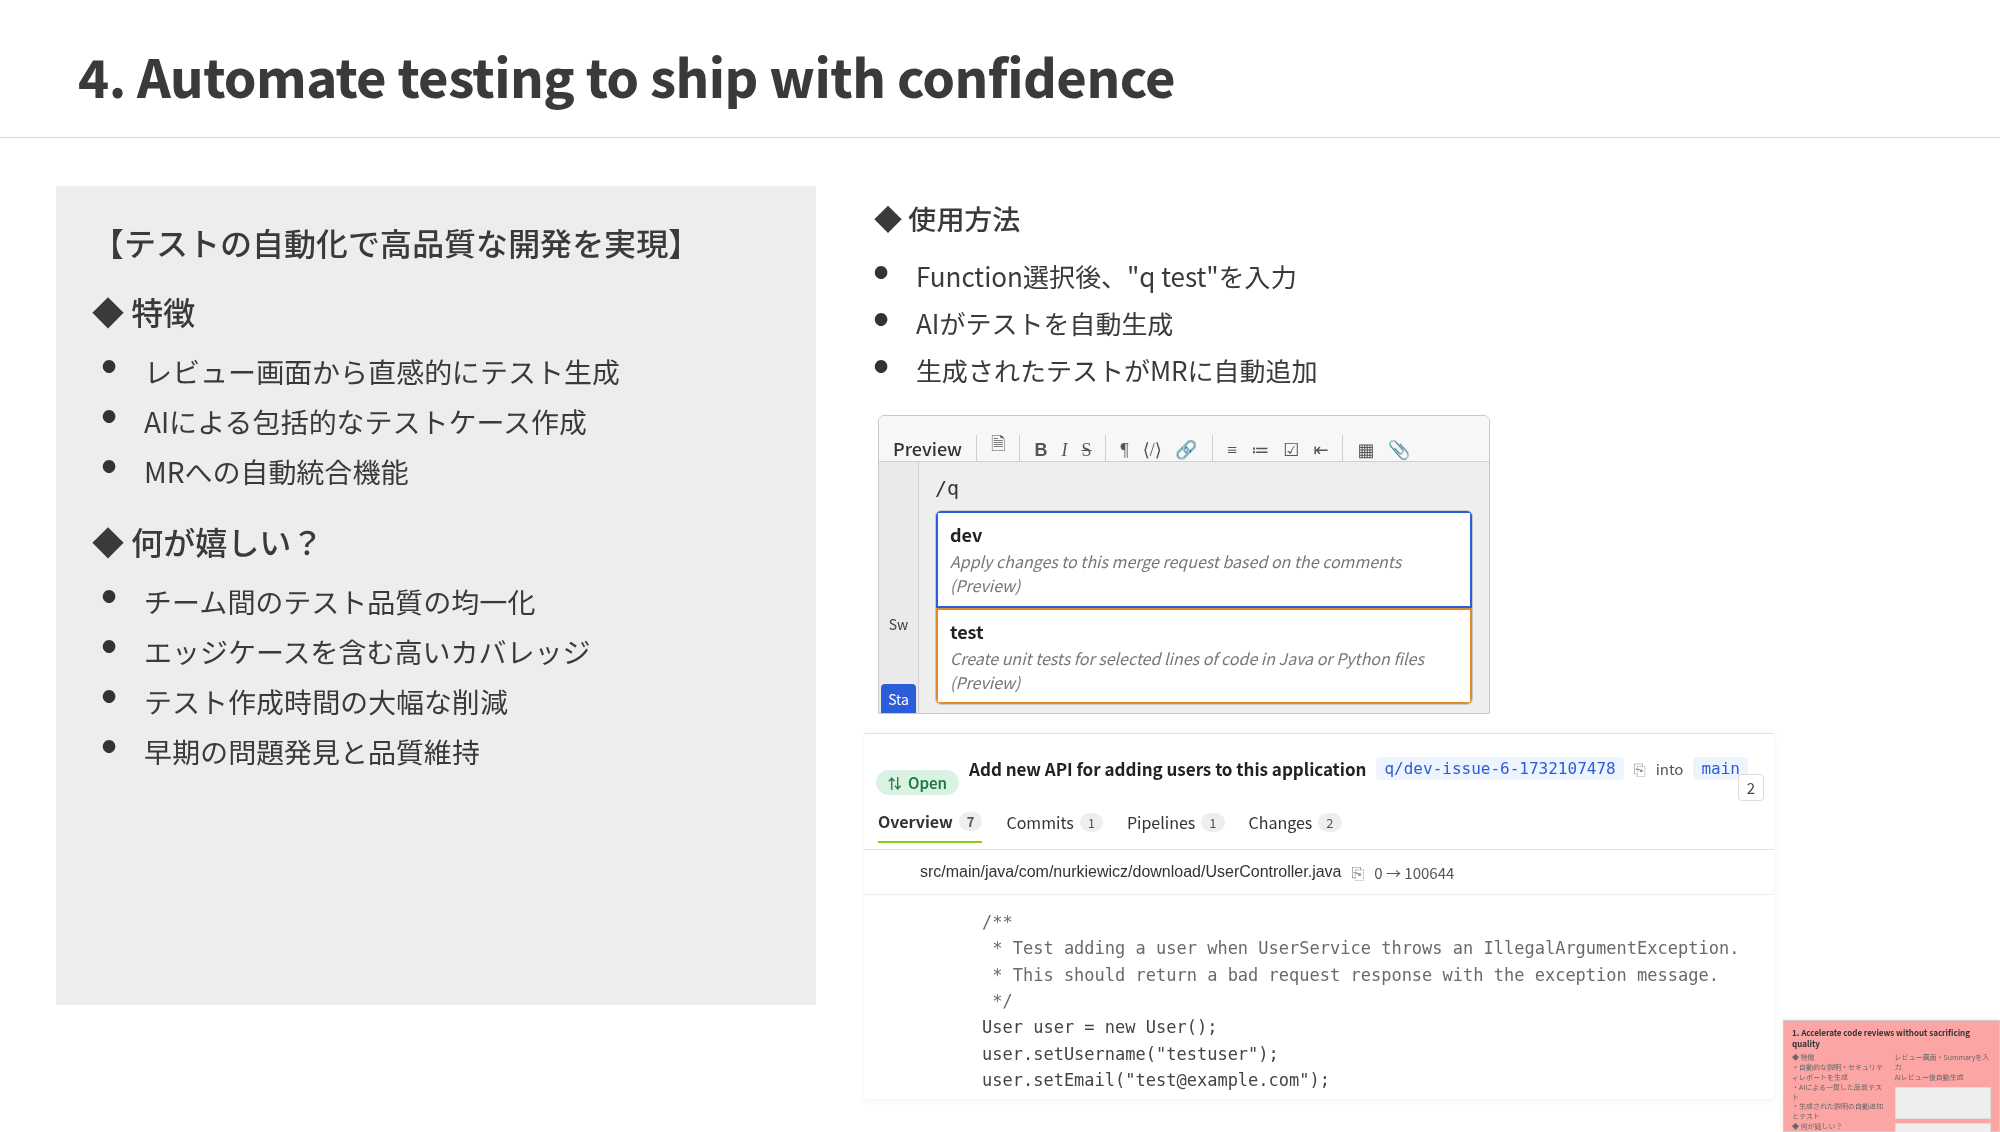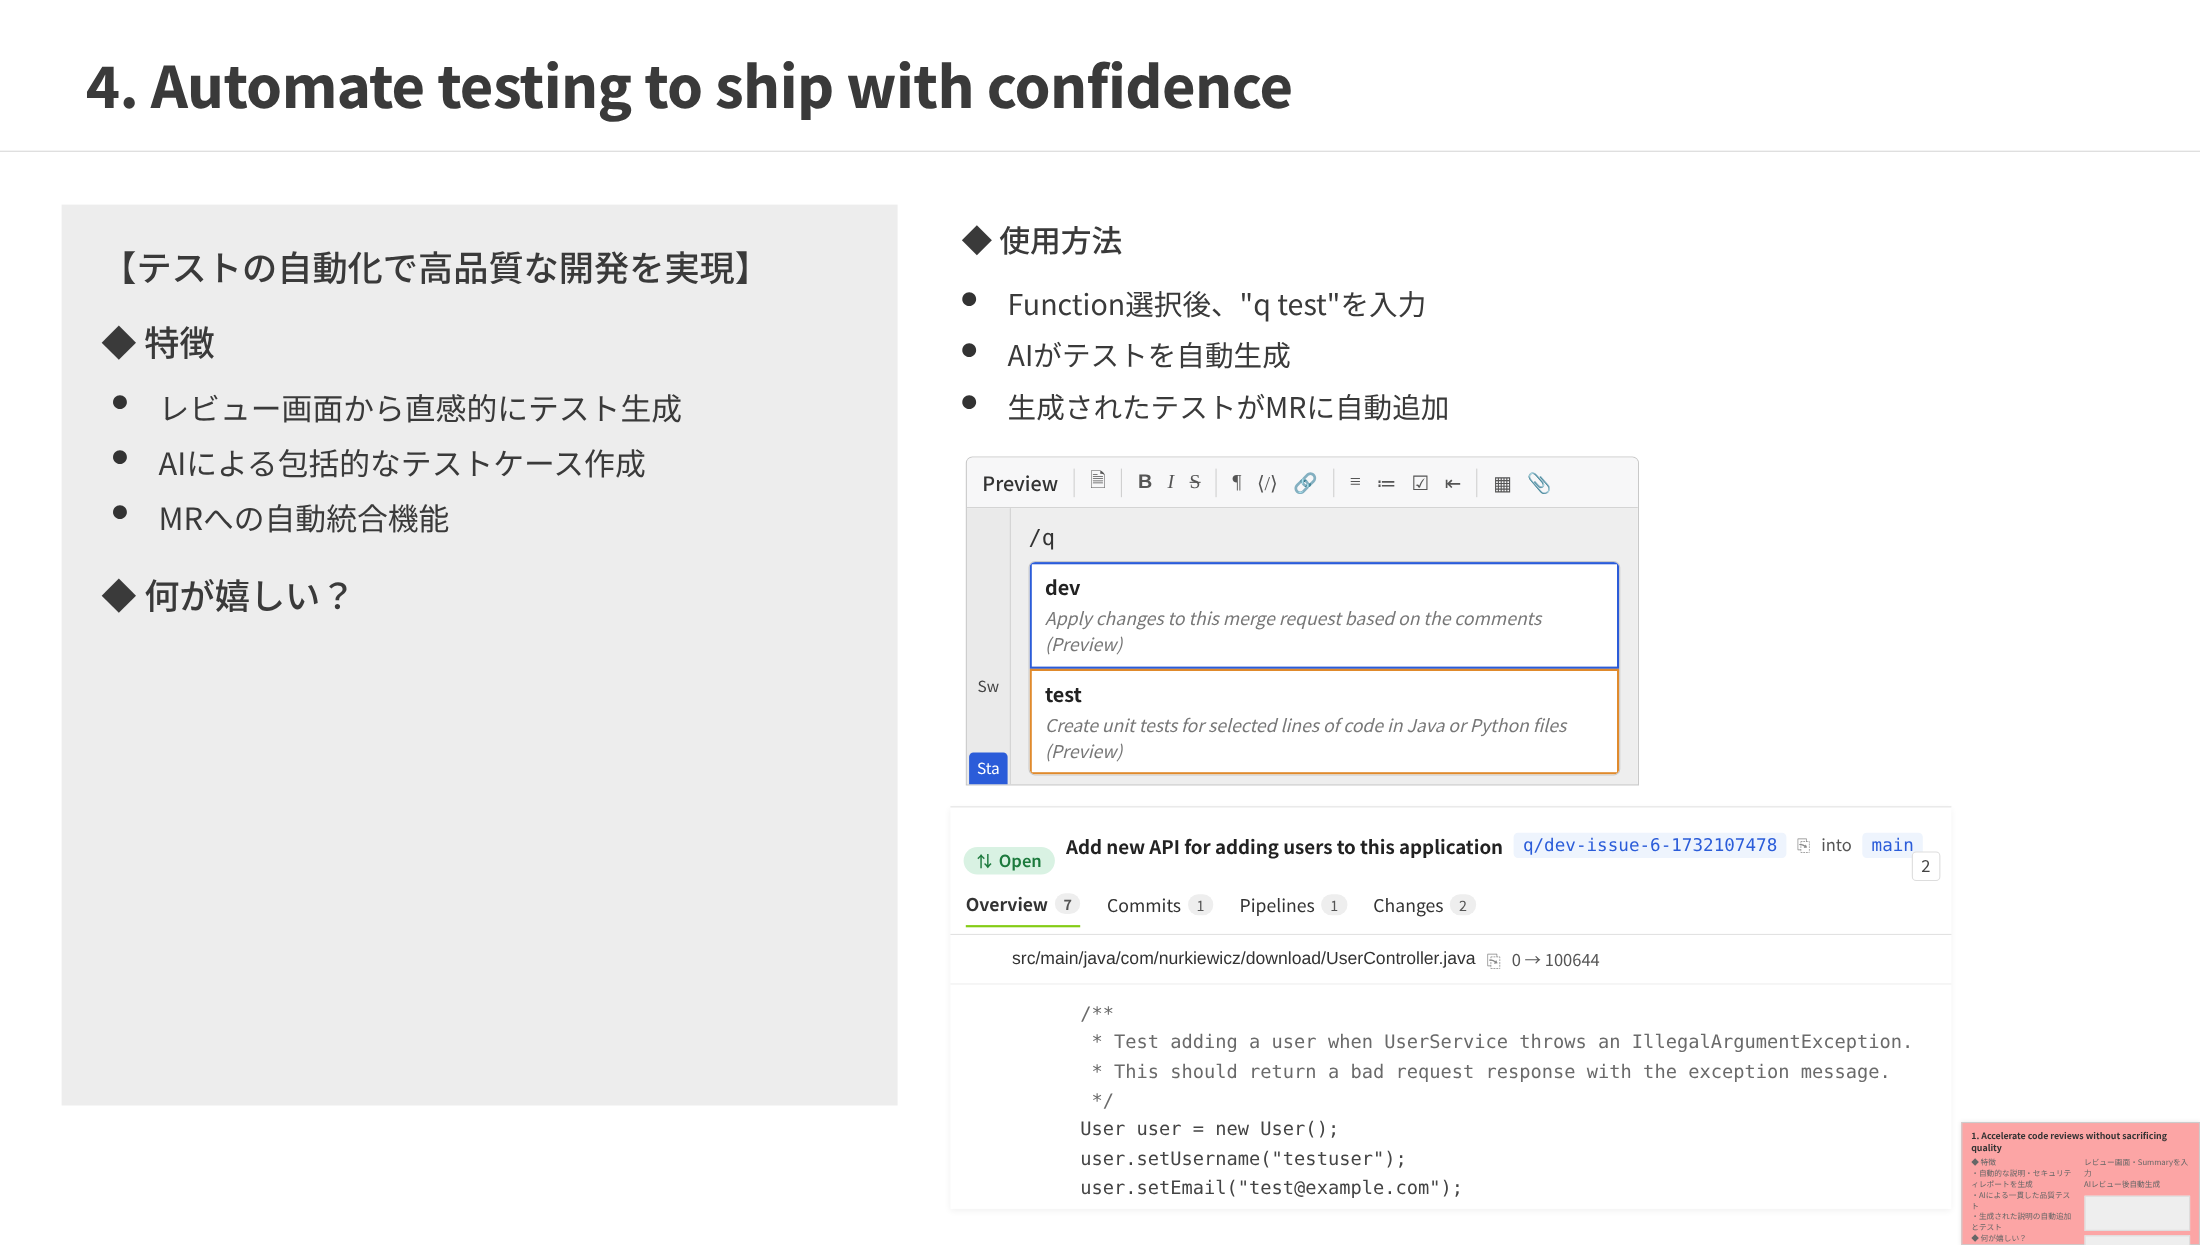--- a/index.html
+++ b/index.html
@@ -15,21 +15,21 @@
 ul.bul { list-style: none; padding-left: 52px; margin-bottom: 26px; }
 ul.bul li { font-size: 28px; line-height: 1.5; margin: 8px 0; position: relative; }
 ul.bul li::before { content: "●"; position: absolute; left: -42px; top: 6px; font-size: 14px; color: #333; }
 .right { flex: 1; }
 .right .section-h { font-size: 28px; margin-left: 10px; margin-bottom: 18px; }
 .right ul.bul li { font-size: 26px; }
 .screenshots { position: relative; margin-top: 26px; height: 590px; }
 
 
 .editor { position: absolute; left: 14px; top: 0; width: 612px; border: 1px solid #c9c9c9; border-radius: 6px 6px 0 0; background: #fff; overflow: hidden; }
-.editor-toolbar { display: flex; align-items: center; gap: 14px; height: 46px; border-bottom: 1px solid #d0d0d0; padding: 0 14px; color: #555; font-size: 18px; background: #f7f7f8; }
+.editor-toolbar { display: flex; align-items: flex-end; gap: 14px; height: 46px; border-bottom: 1px solid #d0d0d0; padding: 0 14px; color: #555; font-size: 18px; background: #f7f7f8; }
 .editor-toolbar .divider { width: 1px; height: 26px; background: #d0d0d0; }
 .editor-toolbar .tbtn { font-family: Georgia, serif; cursor: default; }
 .editor-toolbar .bold { font-weight: 700; font-family: Arial; }
 .editor-toolbar .ital { font-style: italic; }
 .editor-toolbar .strike { text-decoration: line-through; }
 .editor-body { padding: 14px 16px 8px 16px; background: #eee; }
 .slashq { font-family: Menlo, monospace; font-size: 20px; color: #333; margin-bottom: 10px; }
 .dropdown { background: #fff; border: 1px solid #c9c9c9; border-radius: 6px; overflow: hidden; }
 .dd-item { padding: 10px 14px; border-bottom: 1px solid #e5e5e5; }
 .dd-item:last-child { border-bottom: none; }
@@ -85,20 +85,26 @@
       <div class="subtitle">【テストの自動化で高品質な開発を実現】</div>
 
       <div class="section-h diamond">特徴</div>
       <ul class="bul">
         <li>レビュー画面から直感的にテスト生成</li>
         <li>AIによる包括的なテストケース作成</li>
         <li>MRへの自動統合機能</li>
       </ul>
 
       <div class="section-h diamond">何が嬉しい？</div>
+      <ul class="bul">
+        <li>チーム間のテスト品質の均一化</li>
+        <li>エッジケースを含む高いカバレッジ</li>
+        <li>テスト作成時間の大幅な削減</li>
+        <li>早期の問題発見と品質維持</li>
+      </ul>
     </div>
 
     <div class="right">
       <div class="section-h diamond">使用方法</div>
       <ul class="bul">
         <li>Function選択後、"q test"を入力</li>
         <li>AIがテストを自動生成</li>
         <li>生成されたテストがMRに自動追加</li>
       </ul>
 

